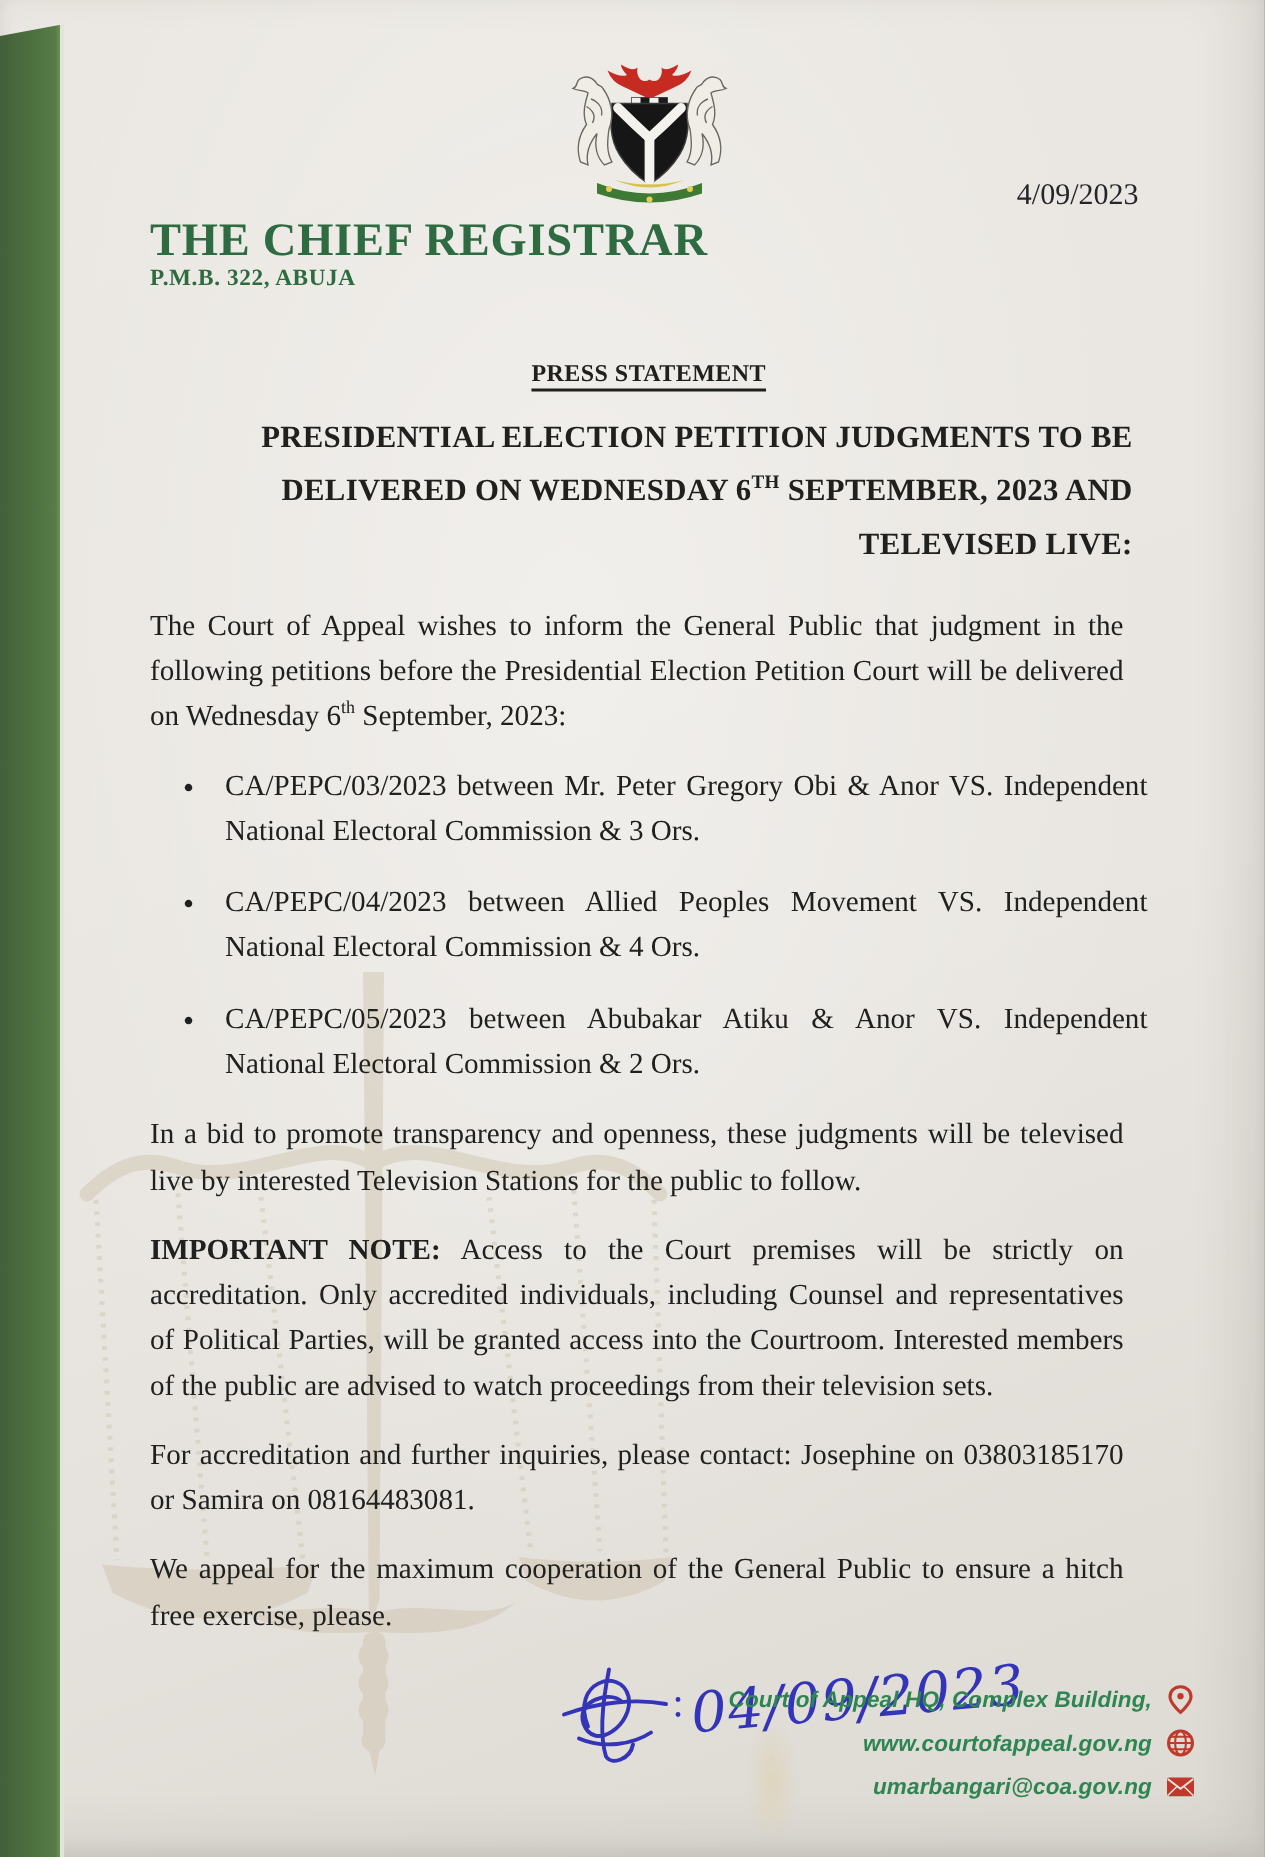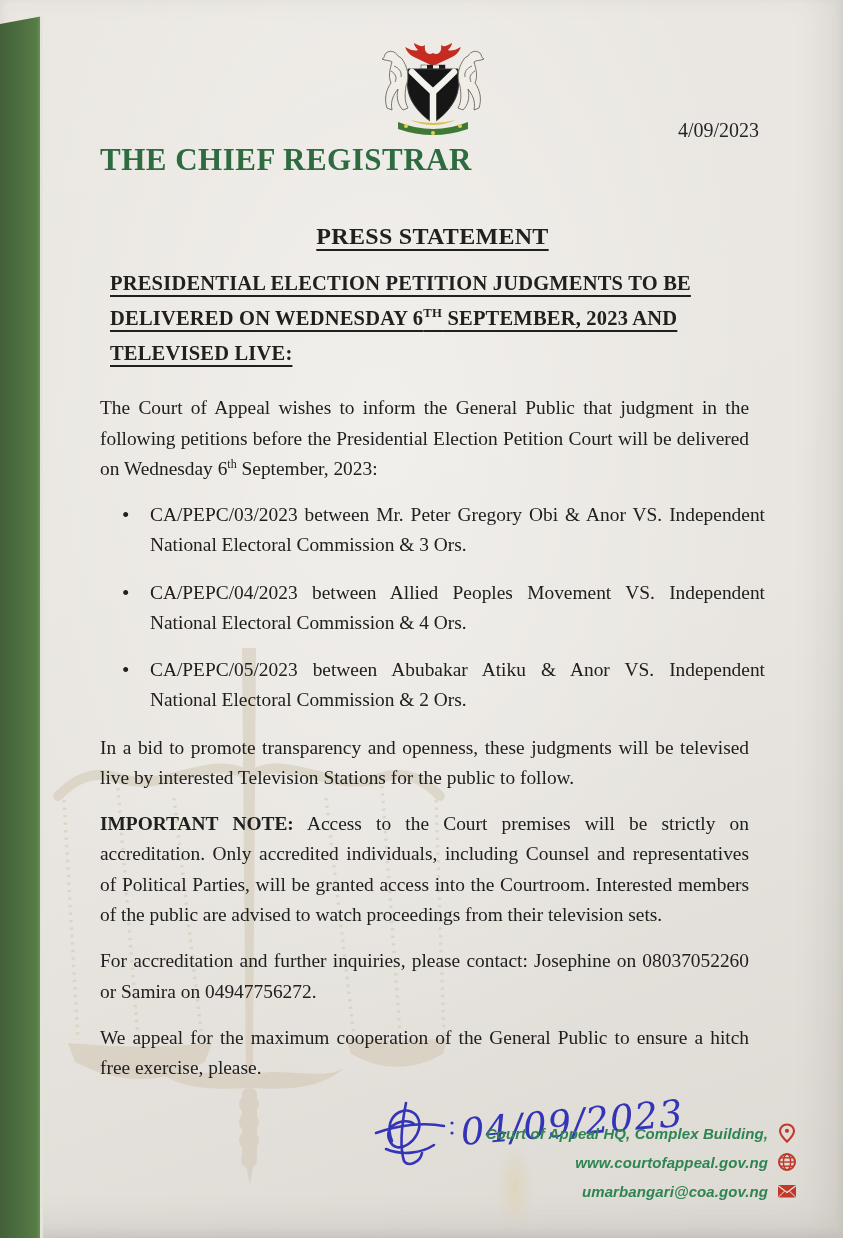--- a/index.html
+++ b/index.html
@@ -34,24 +34,24 @@
 
   
   .letterhead{position:relative;text-align:left;padding-top:42px;}
   .coat-of-arms{display:block;margin:0 auto;}
   .lh-office{font-size:31px;font-weight:bold;color:#2e6b41;letter-spacing:0.5px;line-height:1.05;margin-top:2px;}
   .lh-court{font-size:24px;font-weight:bold;color:#2e6b41;letter-spacing:0.5px;line-height:1.1;}
   .lh-address{font-size:15.5px;font-weight:bold;color:#2e6b41;letter-spacing:0.4px;line-height:1.2;}
   .lh-date{position:absolute;right:6px;top:119px;font-size:20px;color:#26262a;}
 
   
-  .h-press{margin:46px auto 16px;text-align:center;font-size:24px;font-weight:bold;
+  .h-press{margin:46px auto 16px;text-align:center;font-size:16px;font-weight:bold;
     text-decoration:underline;text-decoration-thickness:2px;text-underline-offset:5px;letter-spacing:0.3px;}
-  .h-title{margin:0 auto 18px;width:645px;text-align:left;font-size:20.5px;font-weight:bold;line-height:1.72;
-    text-decoration:underline;text-decoration-thickness:2px;text-underline-offset:5px;letter-spacing:0.2px;}
+  .h-title{margin:0 auto 18px;width:645px;text-align:right;font-size:20.5px;font-weight:bold;line-height:1.72;
+    text-decoration-thickness:2px;text-underline-offset:5px;letter-spacing:0.2px;}
   .h-sub{margin:4px auto 0;width:600px;text-align:center;font-size:20.5px;font-weight:bold;line-height:1.72;
     text-decoration:underline;text-decoration-thickness:2px;text-underline-offset:5px;letter-spacing:0.2px;}
   sup{font-size:0.62em;vertical-align:super;line-height:0;}
 
   
   .bodytext{margin-top:22px;}
   .para{font-size:19.4px;line-height:1.56;text-align:justify;margin:0 16px 16px 0;}
   ul.cases{list-style:none;margin:2px 0 0 0;padding:0;}
   ul.cases li{position:relative;padding-left:50px;font-size:19.4px;line-height:1.56;text-align:justify;margin-bottom:17px;}
   ul.cases li::before{content:"\2022";position:absolute;left:22px;top:-1px;font-size:21px;}
@@ -141,20 +141,21 @@
           <path d="M27 29 C32 32 33 36 31 40" fill="none"></path>
         </g>
 
         <path d="M34 80 Q69 94 104 80 L104 87 Q69 99 34 87 Z" fill="#3f7a35"></path>
         <path d="M46 78 Q69 88 92 78 Q69 84 46 78 Z" fill="#d8c24a"></path>
         <circle cx="42" cy="84" r="2" fill="#e4cf56"></circle>
         <circle cx="69" cy="91" r="2" fill="#e4cf56"></circle>
         <circle cx="96" cy="84" r="2" fill="#e4cf56"></circle>
       </svg>
       <div class="lh-office">THE CHIEF REGISTRAR</div>
+      <div class="lh-address">P.M.B. 322, ABUJA</div>
       <div class="lh-date">4/09/2023</div>
     </div>
 
     <div class="h-press">PRESS STATEMENT</div>
     <div class="h-title">
       <span>PRESIDENTIAL ELECTION PETITION JUDGMENTS TO BE DELIVERED ON WEDNESDAY 6</span><sup>TH</sup><span> SEPTEMBER, 2023 AND TELEVISED LIVE:</span>
     </div>
 
     <div class="bodytext">
       <p class="para">
@@ -166,21 +167,21 @@
         <li>CA/PEPC/04/2023 between Allied Peoples Movement VS. Independent National Electoral Commission &amp; 4 Ors.</li>
         <li>CA/PEPC/05/2023 between Abubakar Atiku &amp; Anor VS. Independent National Electoral Commission &amp; 2 Ors.</li>
       </ul>
 
       <p class="para">In a bid to promote transparency and openness, these judgments will be televised live by interested Television Stations for the public to follow.</p>
 
       <p class="para">
         <span class="b">IMPORTANT NOTE:</span><span> Access to the Court premises will be strictly on accreditation. Only accredited individuals, including Counsel and representatives of Political Parties, will be granted access into the Courtroom. Interested members of the public are advised to watch proceedings from their television sets.</span>
       </p>
 
-      <p class="para">For accreditation and further inquiries, please contact: Josephine on 08037052260 or Samira on 04947756272.</p>
+      <p class="para">For accreditation and further inquiries, please contact: Josephine on 03803185170 or Samira on 08164483081.</p>
 
       <p class="para">We appeal for the maximum cooperation of the General Public to ensure a hitch free exercise, please.</p>
     </div>
 
     <div class="sig-block">
       <svg class="sig-svg" width="330" height="84" viewBox="0 0 330 84">
         <g stroke="#3434b8" stroke-width="2.6" fill="none" stroke-linecap="round">
           <path d="M30 48 C18 18 52 8 57 28 C61 46 34 66 27 46 C22 31 44 24 52 31"></path>
           <path d="M44 10 C40 30 37 52 42 68 C46 74 58 70 60 60"></path>
           <path d="M14 40 C36 32 62 29 82 33"></path>

